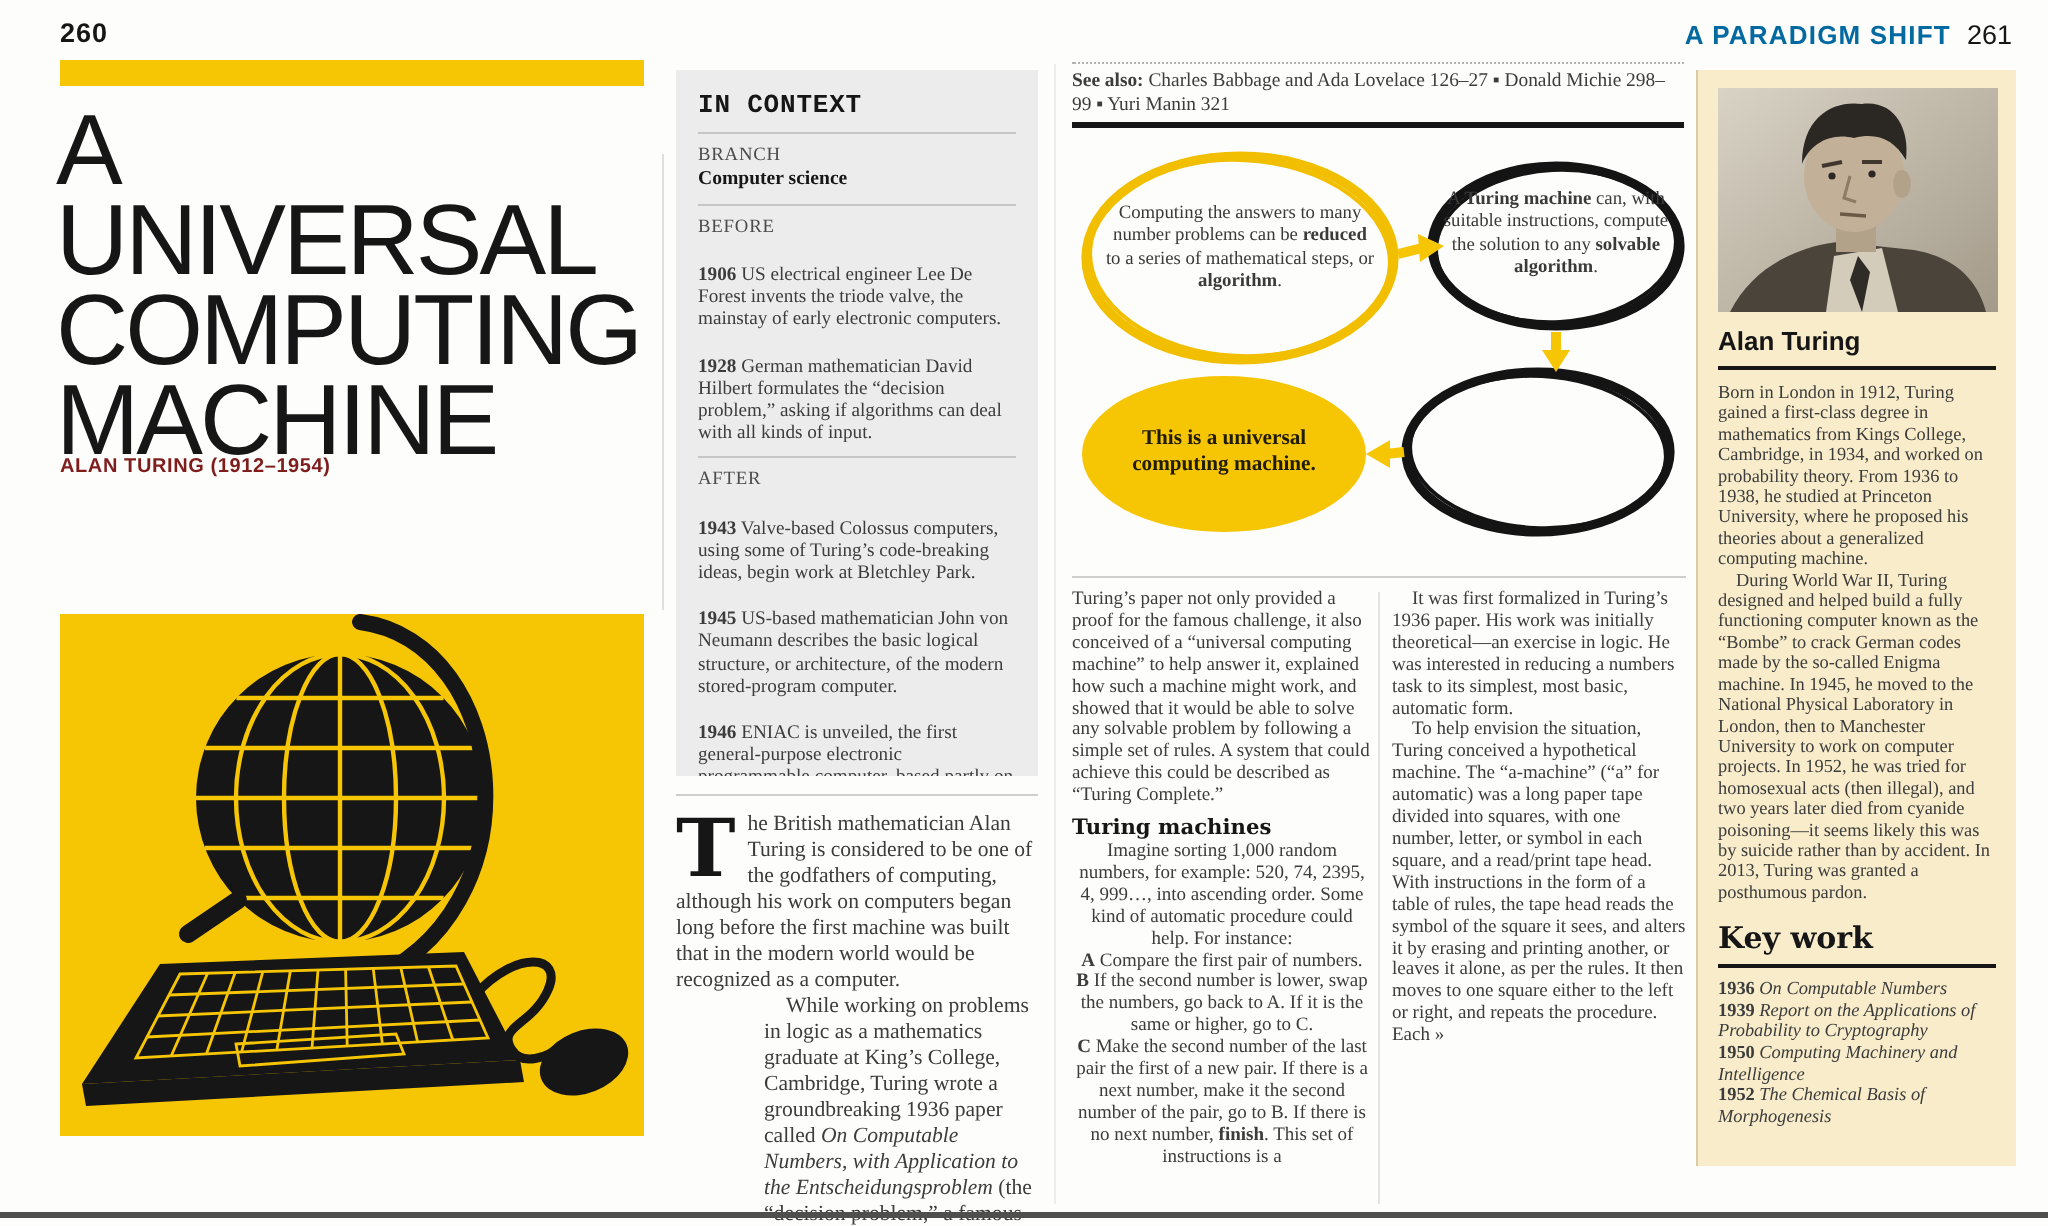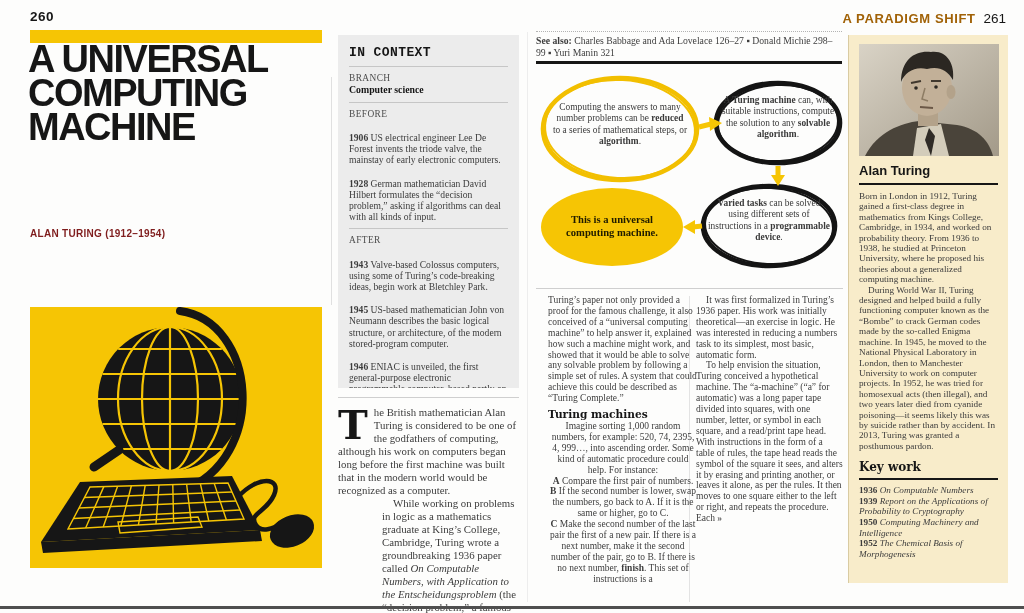--- a/index.html
+++ b/index.html
@@ -15,21 +15,21 @@
     background:#fdfdfc;color:var(--body);
     font-family:"Liberation Serif", serif;
   }
   .abs{position:absolute;}
   .b{font-weight:bold;}
   .i{font-style:italic;}
 
   
   #left-pagenum{left:30px;top:9px;font-family:"Liberation Sans",sans-serif;font-weight:bold;font-size:13.5px;color:var(--ink);letter-spacing:.5px;}
   #yellow-bar{left:30px;top:30px;width:292px;height:13px;background:var(--yellow);}
-  #main-title{left:28px;top:42px;width:310px;font-family:"Liberation Sans",sans-serif;font-weight:bold;font-size:38px;line-height:.9;letter-spacing:-1.5px;color:var(--ink);}
+  #main-title{left:28px;top:53px;width:310px;font-family:"Liberation Sans",sans-serif;font-weight:normal;font-size:50px;line-height:.9;letter-spacing:-1.5px;color:var(--ink);}
   #subtitle{left:30px;top:194px;font-family:"Liberation Sans",sans-serif;font-weight:bold;font-size:10px;color:#7f1d1d;letter-spacing:.3px;margin-top:34px;}
   #illus-box{left:30px;top:307px;width:292px;height:261px;background:var(--yellow);}
   #col-divider-left{left:331px;top:77px;width:1px;height:228px;background:#e0e0e0;}
 
   #incontext{left:338px;top:35px;width:181px;height:353px;background:var(--panel);box-sizing:border-box;padding:10px 11px 8px;overflow:hidden;}
   .ic-h{font-family:Liberation Mono, monospace;font-weight:bold;font-size:13px;color:var(--ink);letter-spacing:.4px;}
   .ic-div{border-top:1px solid #c6c6c6;margin:6px 0;}
   .ic-label{font-size:9.4px;color:#4c4c4c;letter-spacing:.4px;line-height:11.2px;}
   .ic-p{font-size:9.6px;line-height:11.2px;margin:12px 0 4px;}
   .ic-branch{font-size:9.8px;font-weight:bold;color:var(--ink);line-height:11.5px;}
@@ -37,47 +37,47 @@
   #rule-left{left:338px;top:397px;width:181px;height:1px;background:#cfcfcf;}
   #intro{left:338px;top:406px;width:182px;font-size:10.8px;line-height:13px;}
   #intro p{margin:0;}
   #intro .p2{text-indent:11px;margin-left:44px;}
   .dropcap{float:left;font-family:"DejaVu Serif",serif;font-weight:bold;font-size:40px;line-height:32px;color:var(--ink);margin:3px 6px 0 0;}
 
   #spine{left:527px;top:32px;width:1px;height:570px;background:#ededed;}
 
   
   #rp-head{left:690px;top:9px;width:316px;text-align:right;}
-  .rp-title{font-family:"Liberation Sans",sans-serif;font-weight:bold;font-size:13px;color:#a16207;letter-spacing:.6px;}
+  .rp-title{font-family:"Liberation Sans",sans-serif;font-weight:bold;font-size:13px;color:#0369a1;letter-spacing:.6px;}
   .rp-num{font-family:"Liberation Sans",sans-serif;font-weight:normal;font-size:13.5px;color:var(--ink);margin-left:8px;}
   #seealso-dotted{left:536px;top:31px;width:306px;border-top:1px dotted #b3b3b3;height:0;}
   #seealso{left:536px;top:35px;width:306px;font-size:9.7px;line-height:11.6px;}
   #thick-rule{left:536px;top:61px;width:306px;height:3px;background:var(--ink);}
 
   #flow{left:536px;top:66px;width:307px;height:219px;}
   #flow svg{position:absolute;left:0;top:0;}
   .fnode{position:absolute;text-align:center;font-size:9.4px;line-height:11.3px;color:#3a3a3a;}
   #fnode4{font-size:10.6px;line-height:12.5px;color:#201c00;}
 
   #rule-right{left:536px;top:288px;width:307px;height:1px;background:#cfcfcf;}
   #colrule{left:689px;top:296px;width:1px;height:306px;background:#e3e3e3;}
   .rcol{font-size:9.5px;line-height:10.9px;}
-  #rcol1{left:548px;top:295px;width:150px;}
+  #rcol1{left:536px;top:295px;width:150px;}
   #rcol2{left:696px;top:295px;width:147px;}
   .rcol p{margin:0;}
   .rcol .indent{text-indent:10px;}
   .colh{font-family:"DejaVu Serif",serif;font-weight:bold;font-size:10.6px;color:var(--ink);margin:5px 0 1px;}
   .prewrap{white-space:pre-wrap;text-align:center;}
 
   #sidebar{left:848px;top:35px;width:160px;height:548px;background:var(--cream);box-sizing:border-box;padding:9px 10px;border-left:1px solid #d9cba2;overflow:hidden;}
   #photo{width:140px;height:112px;display:block;}
   .sb-name{font-family:Liberation Sans, sans-serif;font-weight:bold;font-size:13px;color:var(--ink);border-bottom:2.5px solid var(--ink);padding:7px 0 5px;margin-bottom:6px;}
   .sb-p{font-size:9.2px;line-height:10.4px;margin:0;}
   .sb-p2{text-indent:9px;}
-  .kw-h{font-family:"DejaVu Serif",serif;font-weight:bold;font-size:12px;color:var(--ink);border-bottom:2.5px solid var(--ink);padding:9px 0 4px;margin-bottom:5px;}
+  .kw-h{font-family:"DejaVu Serif",serif;font-weight:bold;font-size:15px;color:var(--ink);border-bottom:2.5px solid var(--ink);padding:9px 0 4px;margin-bottom:5px;}
   .kw-item{font-size:9.2px;line-height:10.6px;}
 
   #bottom-bar{left:0;top:606px;width:1024px;height:3px;background:#4f4f4f;}
 </style>
 </head>
 <body>
 
 <div class="abs" id="left-pagenum">260</div>
 <div class="abs" id="yellow-bar"></div>
 <div class="abs" id="main-title">
@@ -196,21 +196,20 @@
       <path d="M242,100 L242,110" stroke-width="5" fill="none"></path>
       <polygon points="235,109 249,109 242,120" stroke="none"></polygon>
     </g>
     <g stroke="#F6C504" fill="#F6C504">
       <path d="M166,160 L157,161" stroke-width="5" fill="none"></path>
       <polygon points="159,154 147,161 159,168" stroke="none"></polygon>
     </g>
   </svg>
   <div class="fnode" id="fnode1" style="left:16px;top:36px;width:136px;"><span>Computing the answers to many number problems can be </span><span class="b">reduced</span><span> to a series of mathematical steps, or </span><span class="b">algorithm</span><span>.</span></div>
   <div class="fnode" id="fnode2" style="left:185px;top:29px;width:114px;"><span>A </span><span class="b">Turing machine</span><span> can, with suitable instructions, compute the solution to any </span><span class="b">solvable algorithm</span><span>.</span></div>
-  <div class="fnode" id="fnode3" style="left:171px;top:132px;width:124px;"><span class="b">Varied tasks</span><span> can be solved using different sets of instructions in a </span><span class="b">programmable device</span><span>.</span></div>
   <div class="fnode" id="fnode4" style="left:12px;top:148px;width:128px;"><span class="b">This is a universal computing machine.</span></div>
 </div>
 
 <div class="abs" id="rule-right"></div>
 <div class="abs" id="colrule"></div>
 
 <div class="abs rcol" id="rcol1">
   <p>Turing’s paper not only provided a proof for the famous challenge, it also conceived of a “universal computing machine” to help answer it, explained how such a machine might work, and showed that it would be able to solve any solvable problem by following a simple set of rules. A system that could achieve this could be described as “Turing Complete.”</p>
   <div class="colh">Turing machines</div>
   <p class="prewrap"><span>Imagine sorting 1,000 random numbers, for example: 520, 74, 2395, 4, 999…, into ascending order. Some kind of automatic procedure could help. For instance:

